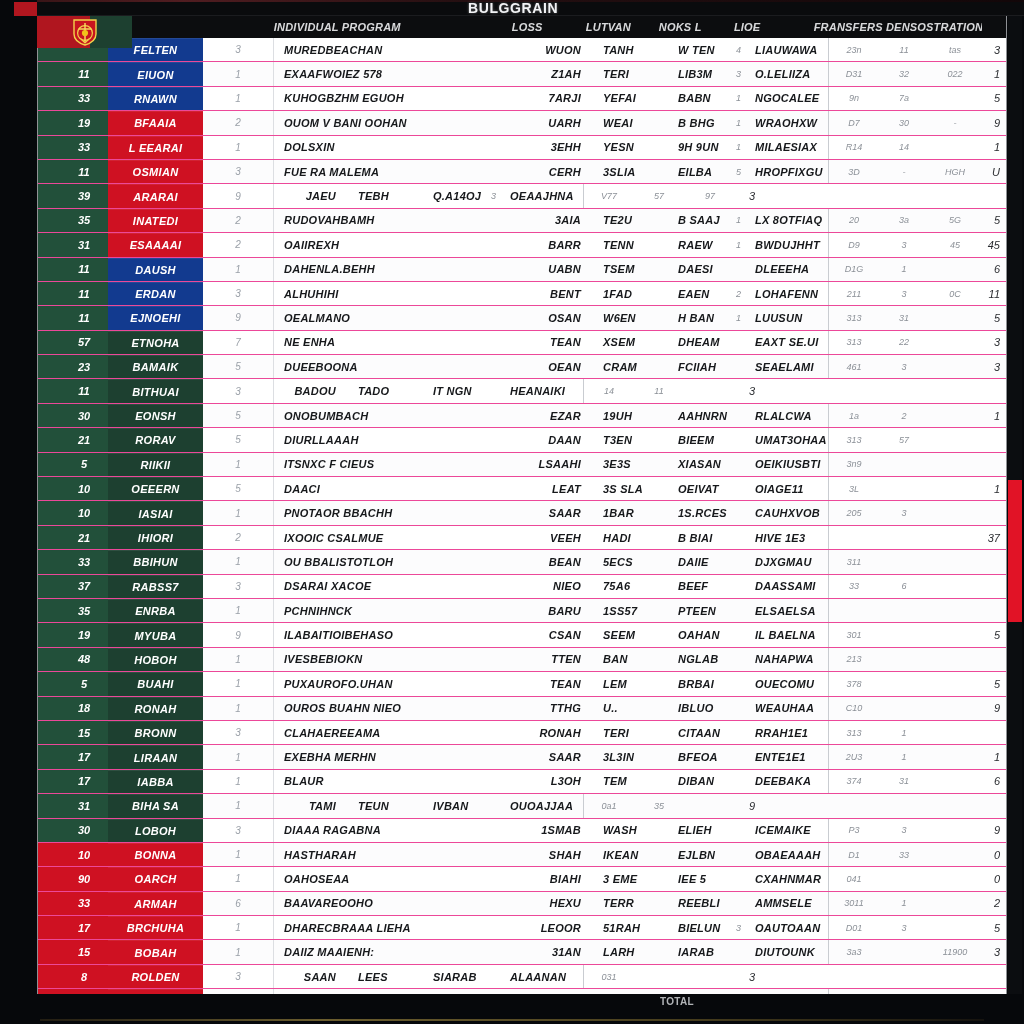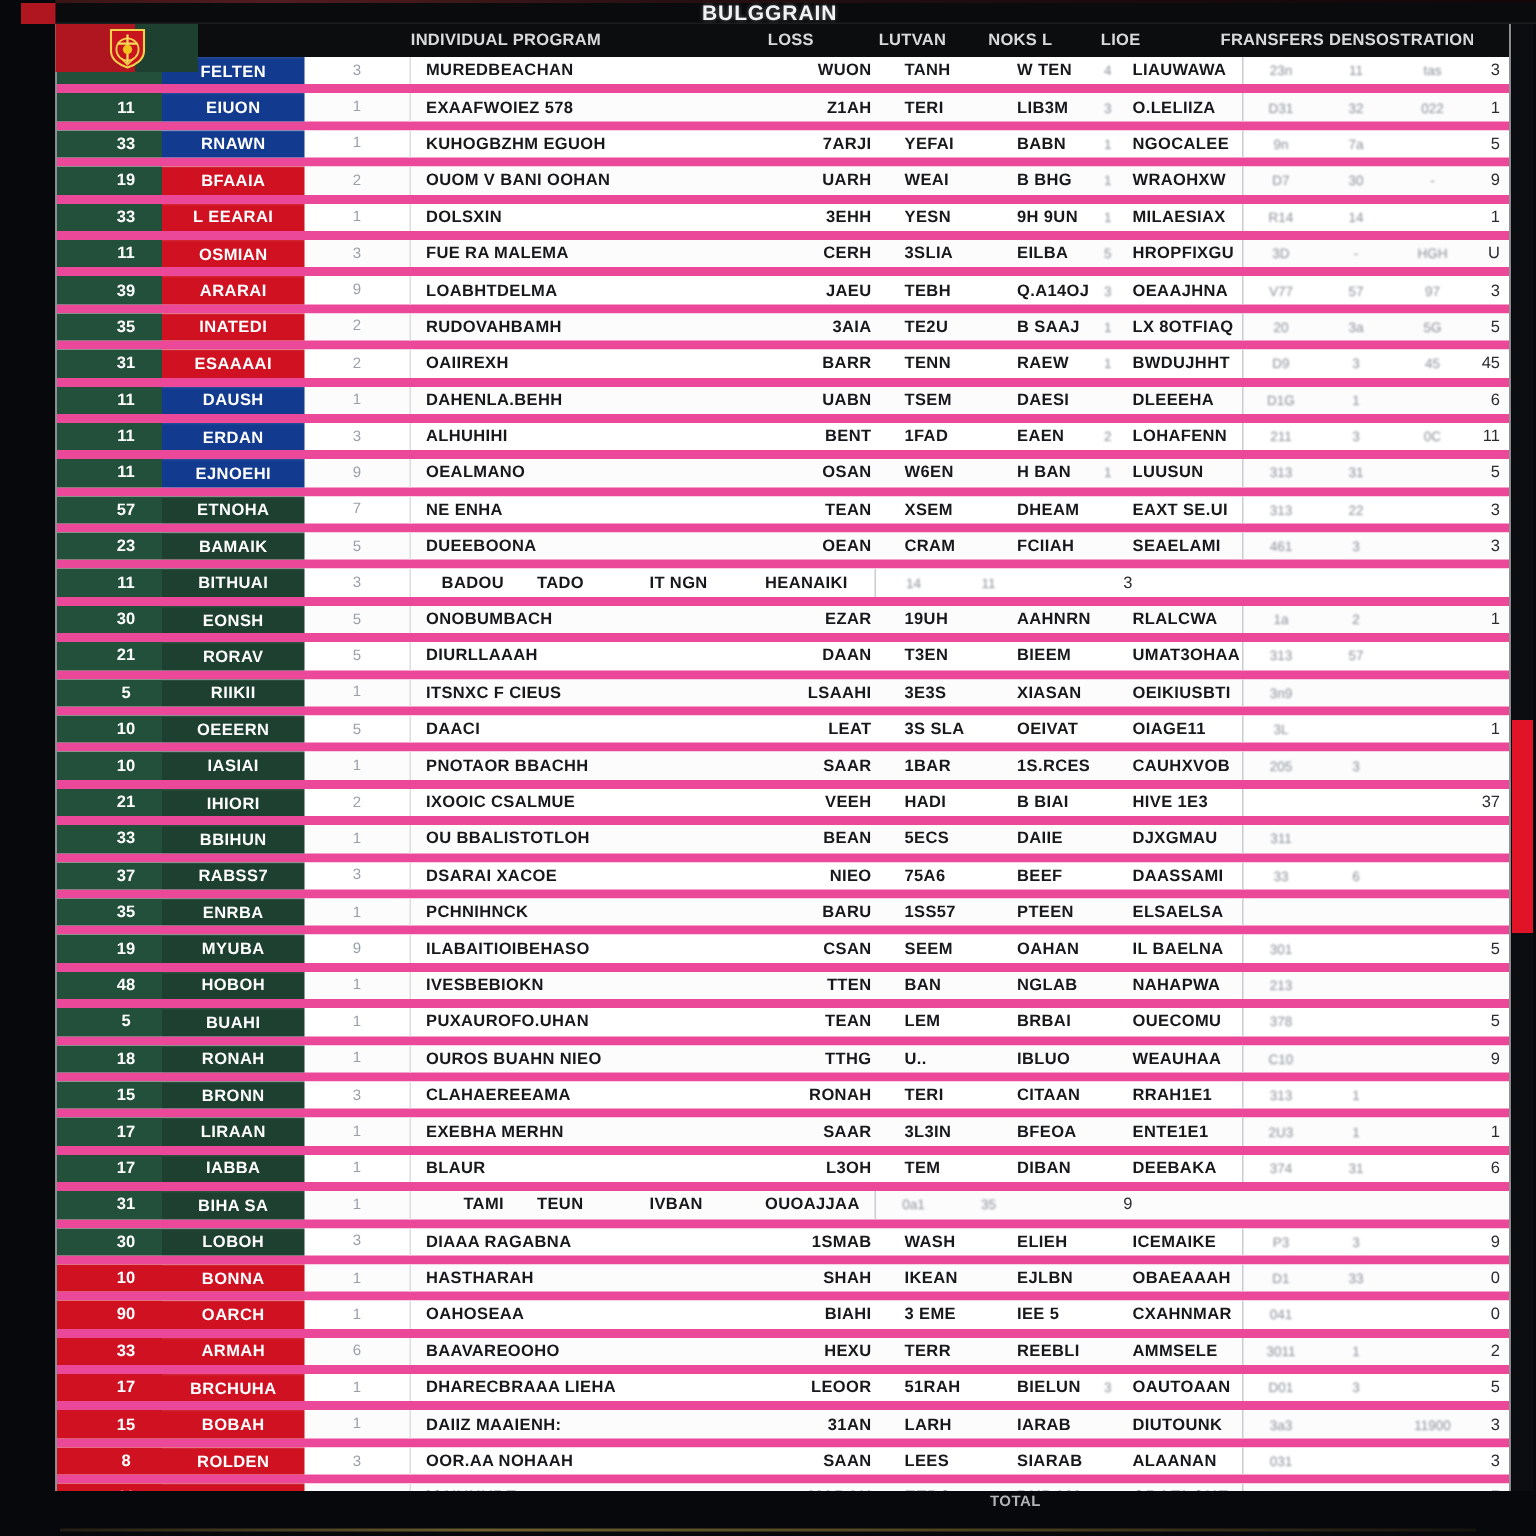--- a/index.html
+++ b/index.html
@@ -51,20 +51,21 @@
   
   .grid-frame {
     position: absolute;
     left: 37px; top: 16px;
     width: 970px;
     height: 978px;
     background: #ffffff;
     border-left: 1px solid #8f9195;
     border-right: 1px solid #8f9195;
     overflow: hidden;
+    font-style: italic;
   }
 
   
   .hdr {
     position: absolute;
     left: 0; top: 0;
     width: 970px;
     height: 22px;
     background: #0c0d0f;
     display: flex;
@@ -102,21 +103,21 @@
   .rows {
     position: absolute;
     left: 0; top: 22px;
     width: 970px;
   }
   .row {
     display: flex;
     align-items: stretch;
     height: 24.4px;
     background: #ffffff;
-    border-bottom: 6px solid #ec4899;
+    border-bottom: 1px solid #ec4899;
   }
   .row.alt { background: #fcfcfd; }
 
   .row > div {
     display: flex;
     align-items: center;
     overflow: hidden;
     white-space: nowrap;
   }
 
@@ -389,21 +390,20 @@
           <div class="c-m1 cell-small">3D</div>
           <div class="c-m2 cell-small">-</div>
           <div class="c-m3 cell-small">HGH</div>
           <div class="c-tail cell-tail">U</div>
         </div>
         <div class="row">
           <div class="c-flag cell-rank rk-green"></div>
           <div class="c-rank cell-rank rk-green">39</div>
           <div class="c-badge cell-badge bg-red">ARARAI</div>
           <div class="c-num cell-num">9</div>
-          <div class="c-name cell-name">LOABHTDELMA</div>
           <div class="c-v1 cell-v">JAEU</div>
           <div class="c-v2 cell-v left">TEBH</div>
           <div class="c-v3 cell-v left">Q.A14OJ</div>
           <div class="c-v4 cell-small">3</div>
           <div class="c-v5 cell-v left sep-strong">OEAAJHNA</div>
           <div class="c-m1 cell-small">V77</div>
           <div class="c-m2 cell-small">57</div>
           <div class="c-m3 cell-small">97</div>
           <div class="c-tail cell-tail">3</div>
         </div>
@@ -899,21 +899,20 @@
           <div class="c-m1 cell-small">3a3</div>
           <div class="c-m2 cell-small"></div>
           <div class="c-m3 cell-small">11900</div>
           <div class="c-tail cell-tail">3</div>
         </div>
         <div class="row">
           <div class="c-flag cell-rank bg-red"></div>
           <div class="c-rank cell-rank bg-red">8</div>
           <div class="c-badge cell-badge bg-red">ROLDEN</div>
           <div class="c-num cell-num">3</div>
-          <div class="c-name cell-name">OOR.AA NOHAAH</div>
           <div class="c-v1 cell-v">SAAN</div>
           <div class="c-v2 cell-v left">LEES</div>
           <div class="c-v3 cell-v left">SIARAB</div>
           <div class="c-v4 cell-small"></div>
           <div class="c-v5 cell-v left sep-strong">ALAANAN</div>
           <div class="c-m1 cell-small">031</div>
           <div class="c-m2 cell-small"></div>
           <div class="c-m3 cell-small"></div>
           <div class="c-tail cell-tail">3</div>
         </div>

